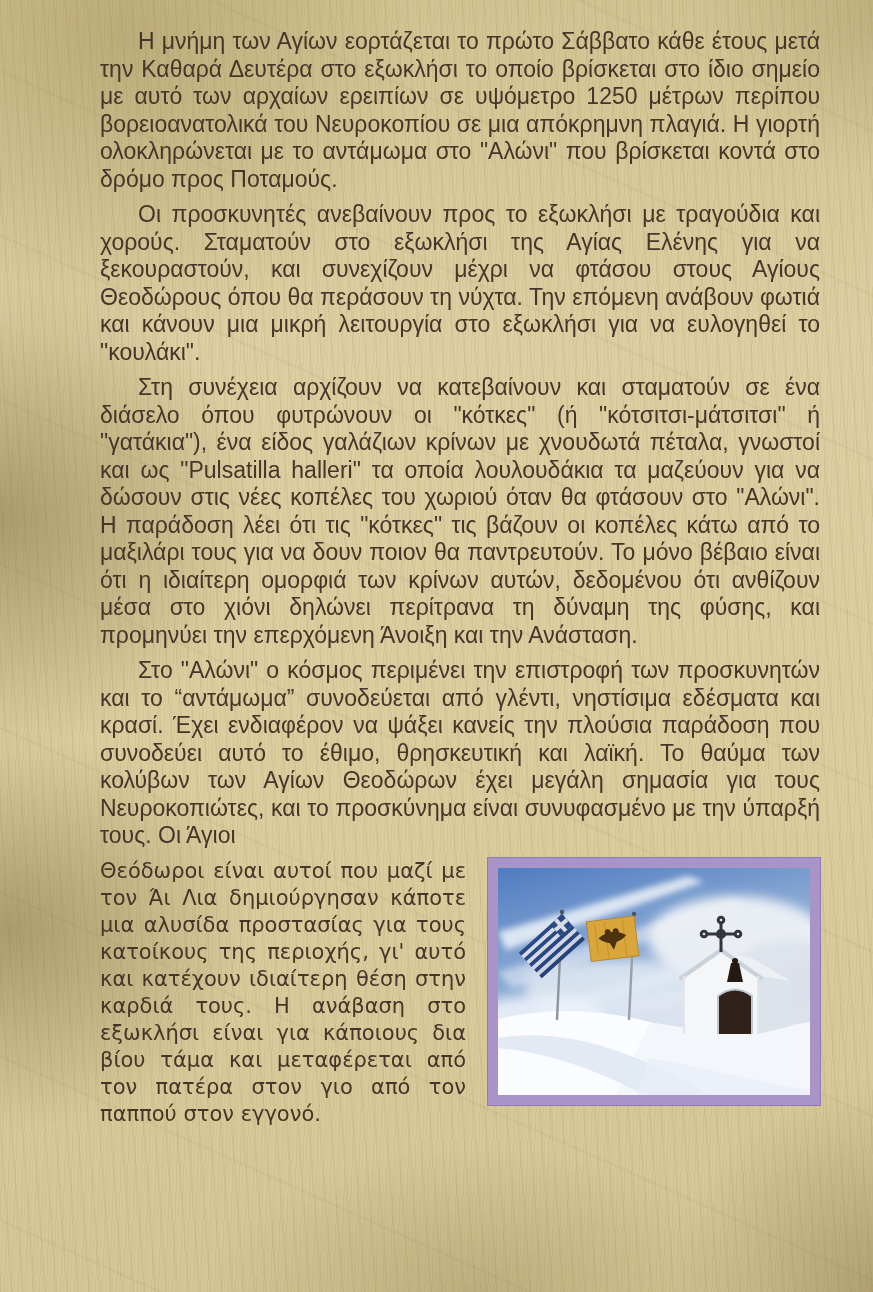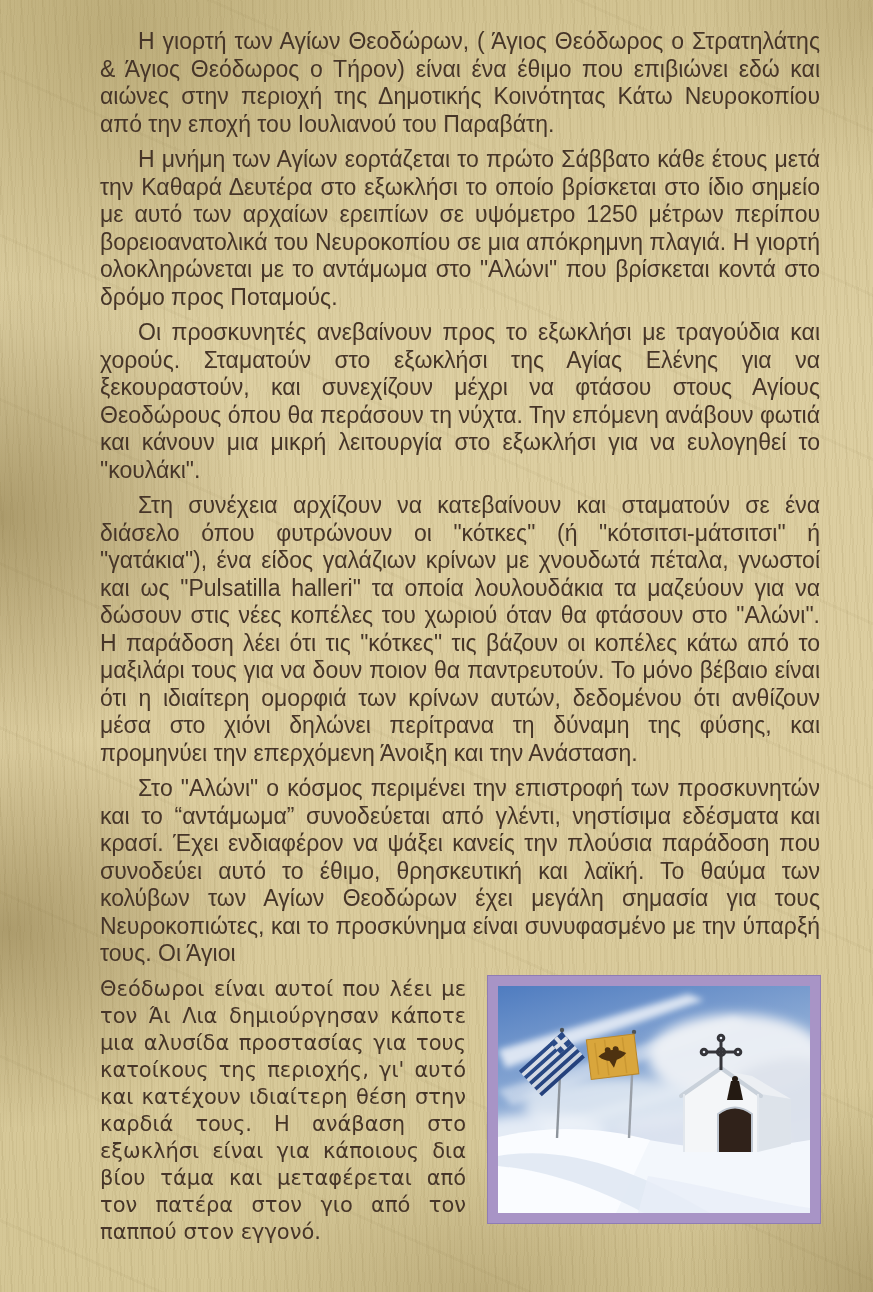--- a/index.html
+++ b/index.html
@@ -55,29 +55,28 @@
     background:#cfd9e6;
     flex:0 0 auto;
   }
   .photo-frame svg{display:block;}
 </style>
 </head>
 <body>
 
 <div class="page">
   <div class="body-text">
-    <p>Η γιορτή των Αγίων Θεοδώρων, ( Άγιος Θεόδωρος ο Στρατηλάτης &amp; Άγιος Θεόδωρος ο Τήρον) είναι ένα έθιμο που επιβιώνει  εδώ και αιώνες στην περιοχή της Δημοτικής Κοινότητας Κάτω Νευροκοπίου από την εποχή του  Ιουλιανού του Παραβάτη.</p>
     <p>Η μνήμη των Αγίων εορτάζεται το πρώτο Σάββατο κάθε έτους μετά την Καθαρά Δευτέρα στο εξωκλήσι το οποίο βρίσκεται στο ίδιο σημείο με αυτό των αρχαίων ερειπίων σε υψόμετρο 1250 μέτρων περίπου βορειοανατολικά του Νευροκοπίου σε μια απόκρημνη πλαγιά. Η γιορτή ολοκληρώνεται με το αντάμωμα στο "Αλώνι" που βρίσκεται κοντά στο δρόμο προς Ποταμούς.</p>
     <p>Οι προσκυνητές ανεβαίνουν προς το εξωκλήσι με τραγούδια και χορούς.   Σταματούν στο εξωκλήσι της Αγίας Ελένης για να ξεκουραστούν, και συνεχίζουν μέχρι να φτάσου στους Αγίους Θεοδώρους όπου θα περάσουν τη νύχτα. Την επόμενη ανάβουν φωτιά και κάνουν μια μικρή λειτουργία στο εξωκλήσι για να ευλογηθεί το "κουλάκι".</p>
     <p>Στη συνέχεια αρχίζουν να κατεβαίνουν και σταματούν σε ένα διάσελο όπου φυτρώνουν οι "κότκες" (ή "κότσιτσι-μάτσιτσι" ή "γατάκια"), ένα είδος γαλάζιων κρίνων με χνουδωτά πέταλα, γνωστοί και ως "Pulsatilla halleri"  τα οποία λουλουδάκια  τα μαζεύουν για να δώσουν στις νέες κοπέλες του χωριού όταν θα φτάσουν στο "Αλώνι".  Η παράδοση λέει ότι τις "κότκες" τις βάζουν οι κοπέλες κάτω από το μαξιλάρι τους για να δουν ποιον θα παντρευτούν. Το μόνο βέβαιο είναι ότι η ιδιαίτερη ομορφιά των κρίνων αυτών, δεδομένου ότι ανθίζουν μέσα στο χιόνι δηλώνει περίτρανα τη δύναμη της φύσης, και προμηνύει την επερχόμενη Άνοιξη και την Ανάσταση.</p>
     <p>Στο "Αλώνι" ο κόσμος περιμένει την επιστροφή των προσκυνητών και το “αντάμωμα” συνοδεύεται από γλέντι, νηστίσιμα εδέσματα και κρασί. Έχει ενδιαφέρον να ψάξει κανείς την πλούσια παράδοση που συνοδεύει αυτό το έθιμο, θρησκευτική και λαϊκή. Το θαύμα των κολύβων των Αγίων Θεοδώρων έχει μεγάλη σημασία για τους Νευροκοπιώτες, και το προσκύνημα είναι συνυφασμένο με την ύπαρξή τους. Οι Άγιοι</p>
   </div>
 
   <div class="wrap-row">
-    <div class="side-col">Θεόδωροι είναι αυτοί που λέει με τον Άι Λια δημιούργησαν κάποτε μια αλυσίδα προστασίας για τους κατοίκους της περιοχής, γι' αυτό και κατέχουν ιδιαίτερη θέση στην καρδιά τους. Η ανάβαση στο εξωκλήσι είναι για κάποιους δια βίου τάμα και μεταφέρεται από τον πατέρα στον γιο από τον παππού στον εγγονό.</div>
+    <div class="side-col">Θεόδωροι είναι αυτοί που μαζί με τον Άι Λια δημιούργησαν κάποτε μια αλυσίδα προστασίας για τους κατοίκους της περιοχής, γι' αυτό και κατέχουν ιδιαίτερη θέση στην καρδιά τους. Η ανάβαση στο εξωκλήσι είναι για κάποιους δια βίου τάμα και μεταφέρεται από τον πατέρα στον γιο από τον παππού στον εγγονό.</div>
 
     <figure class="photo-frame">
       <svg viewBox="0 0 312 227" width="312" height="227">
         <defs>
           <linearGradient id="sky" x1="0" y1="0" x2="0.35" y2="1">
             <stop offset="0" stop-color="#4f7cc0"></stop>
             <stop offset="0.45" stop-color="#8aa9d4"></stop>
             <stop offset="1" stop-color="#d8dfea"></stop>
           </linearGradient>
           <filter id="blur6" x="-40%" y="-40%" width="180%" height="180%">

